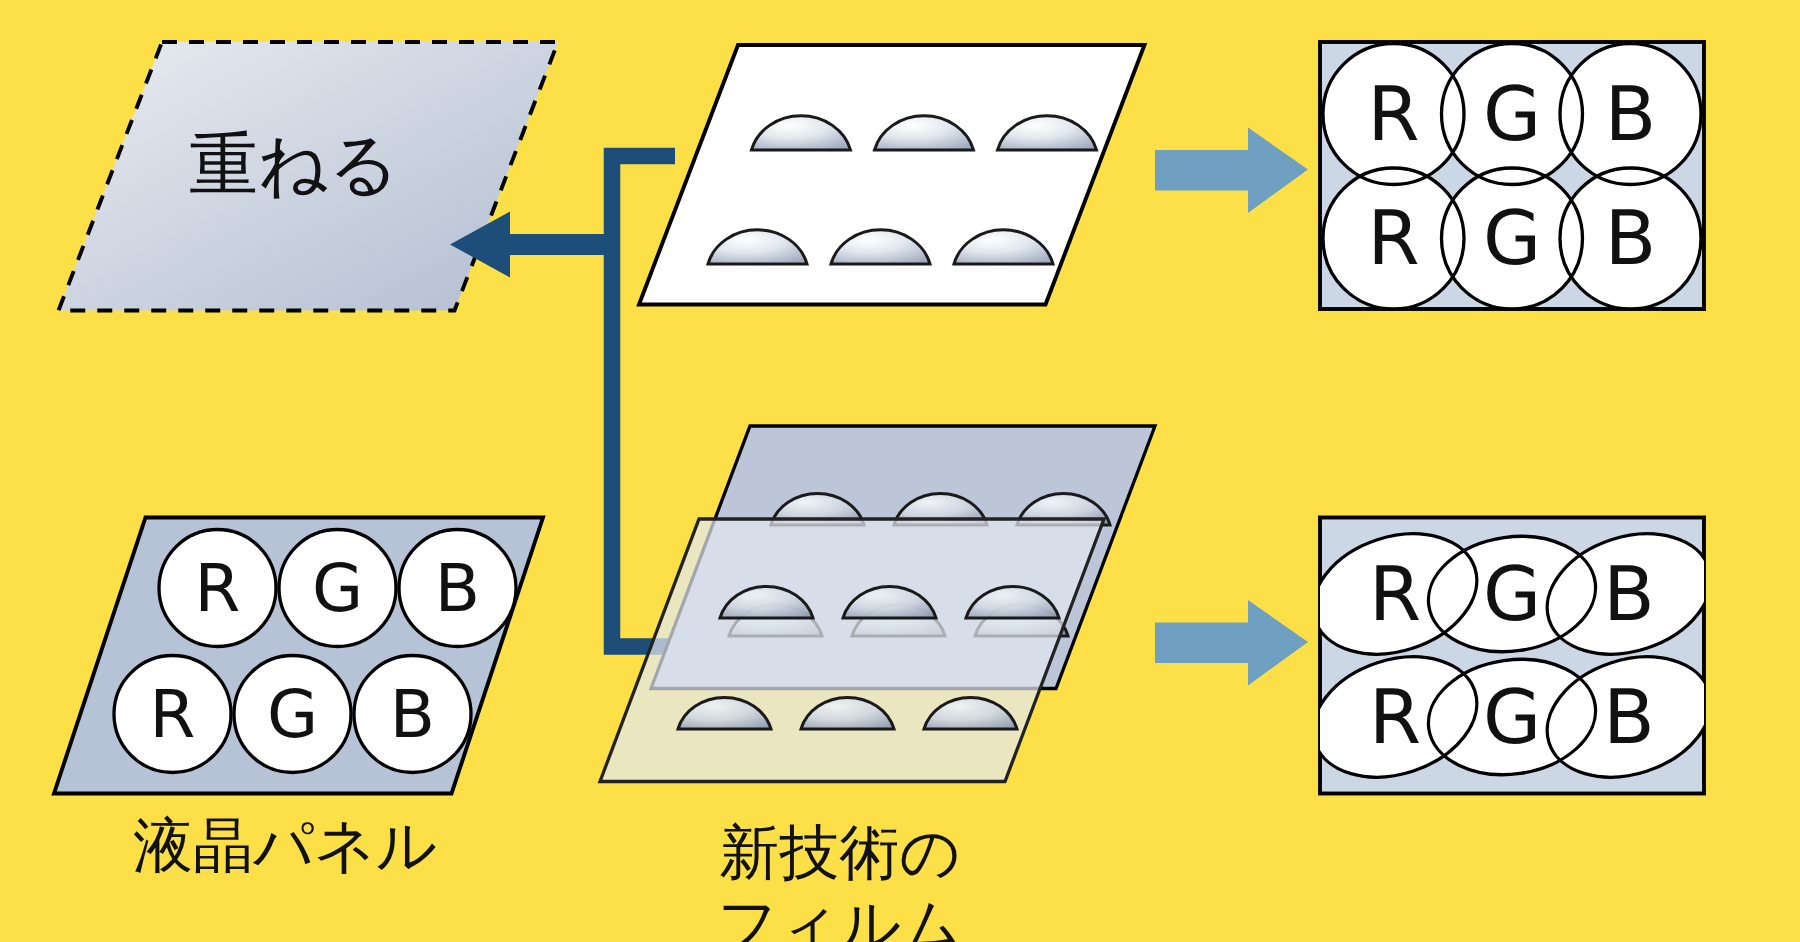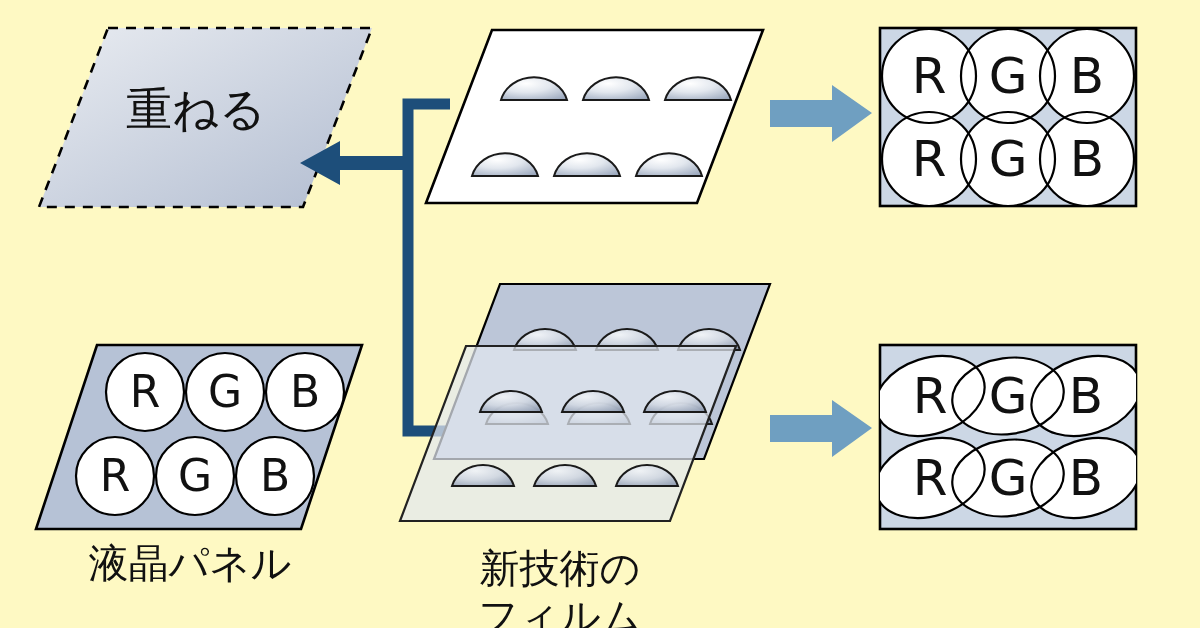--- a/index.html
+++ b/index.html
@@ -1,19 +1,19 @@
 <!DOCTYPE html>
 <html><head>
 <meta charset="utf-8">
 <style>
   html,body{margin:0;padding:0;background:#ffffff;}
   .canvas{
     position:relative;
     width:1200px;height:628px;
-    background:#fef9c3;
+    background:#fde047;
     overflow:hidden;
     font-family:"DejaVu Sans","Liberation Sans",sans-serif;
   }
   svg{display:block;}
   text{
     font-family:"DejaVu Sans","Liberation Sans",sans-serif;
     fill:#111111;
   }
   .jp-label{font-size:40px;}
   .rgb-letter-lg{font-size:50px;}

